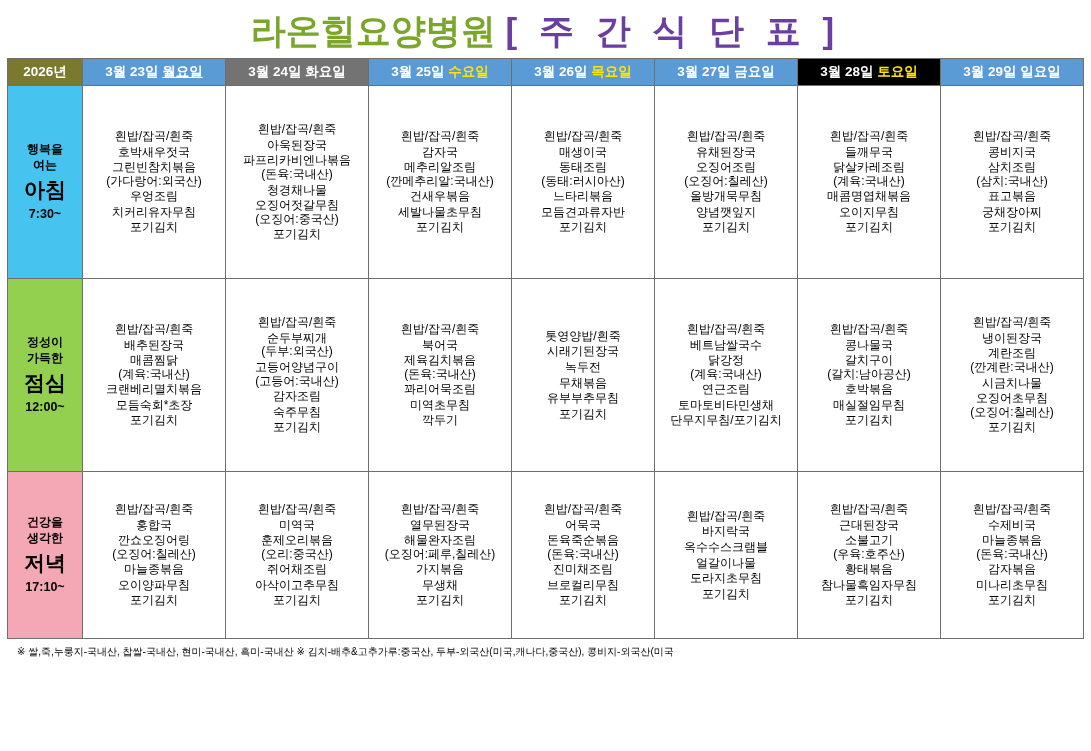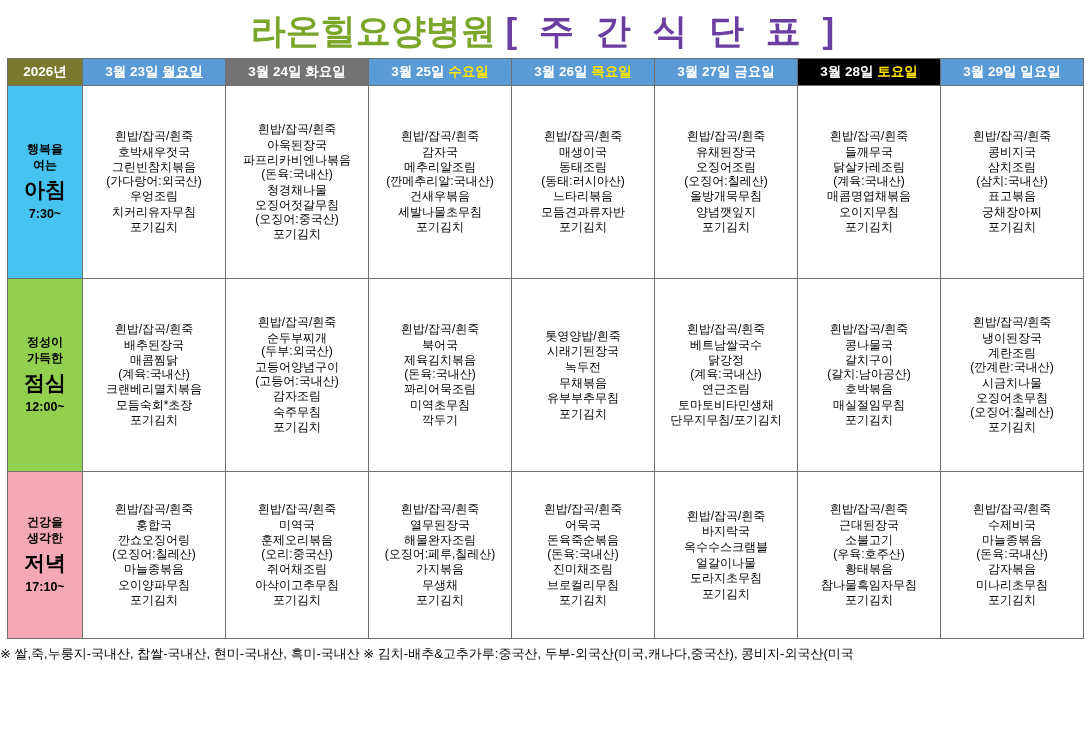--- a/index.html
+++ b/index.html
@@ -92,22 +92,22 @@
   .dish{display:block;margin:3px 0;}
   .dish.tight{margin:2px 0;}
 
   
   tr.row-breakfast td{height:192px;}
   tr.row-lunch td{height:192px;}
   tr.row-dinner td{height:166px;}
 
   
   .notes{
-    margin:6px 8px 0 0;
-    font-size:13px;
+    margin:6px 8px 0 17px;
+    font-size:10px;
     line-height:1.45;
     color:#000;
   }
   .notes div{white-space:nowrap;}
   .note-blue{color:#1f3fbf;}
 </style>
 </head>
 <body>
 
 <div class="page">

